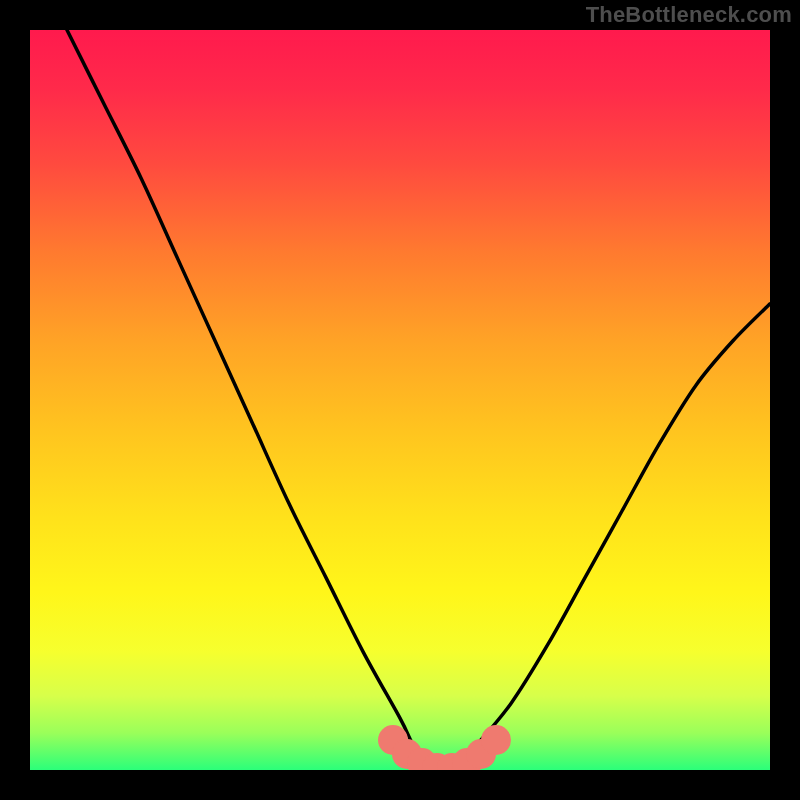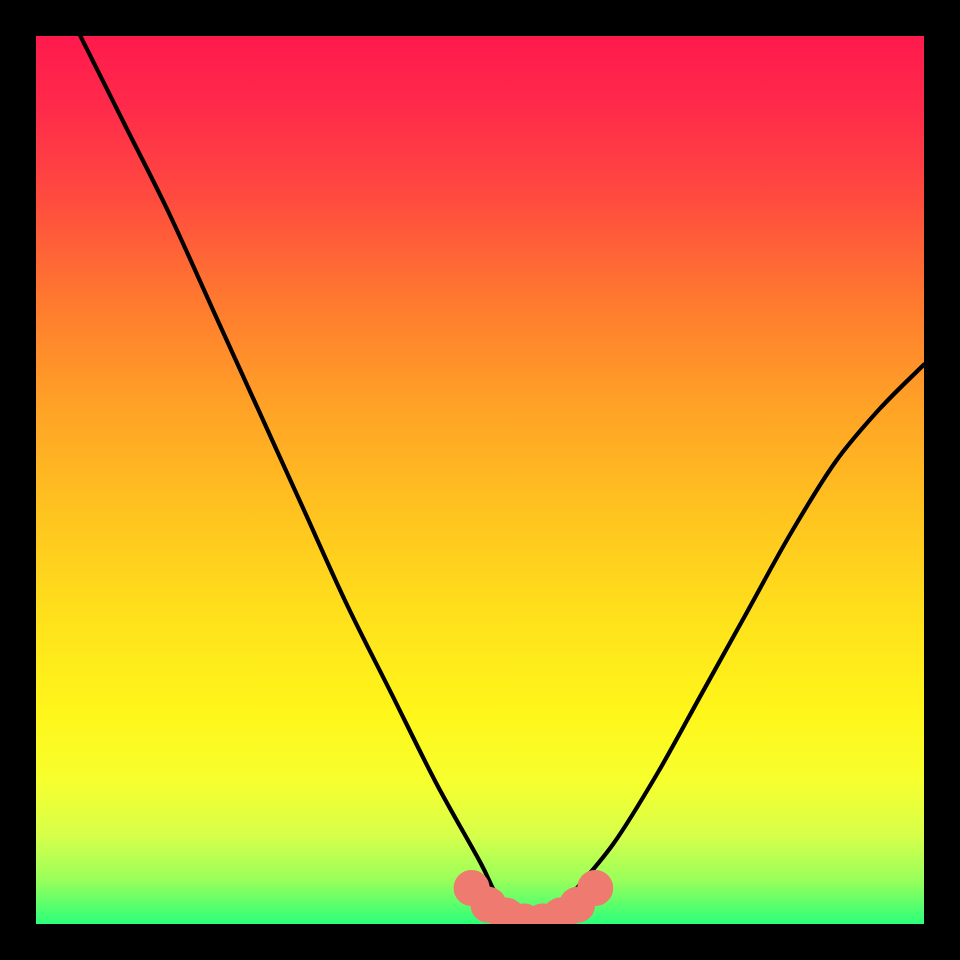--- a/index.html
+++ b/index.html
@@ -88,14 +88,15 @@
         <div class="marker" style="left: 392.2px; top: 732.6px; background: rgb(239, 122, 111);"></div>
         <div class="marker" style="left: 407px; top: 737.78px; background: rgb(239, 122, 111);"></div>
         <div class="marker" style="left: 421.8px; top: 737.78px; background: rgb(239, 122, 111);"></div>
         <div class="marker" style="left: 436.6px; top: 732.6px; background: rgb(239, 122, 111);"></div>
         <div class="marker" style="left: 451.4px; top: 723.72px; background: rgb(239, 122, 111);"></div>
         <div class="marker" style="left: 466.2px; top: 710.4px; background: rgb(239, 122, 111);"></div>
       </div>
 
   </div>
 
+  <div class="watermark">TheBottleneck.com</div>
 
 </div>
 
 </body></html>

